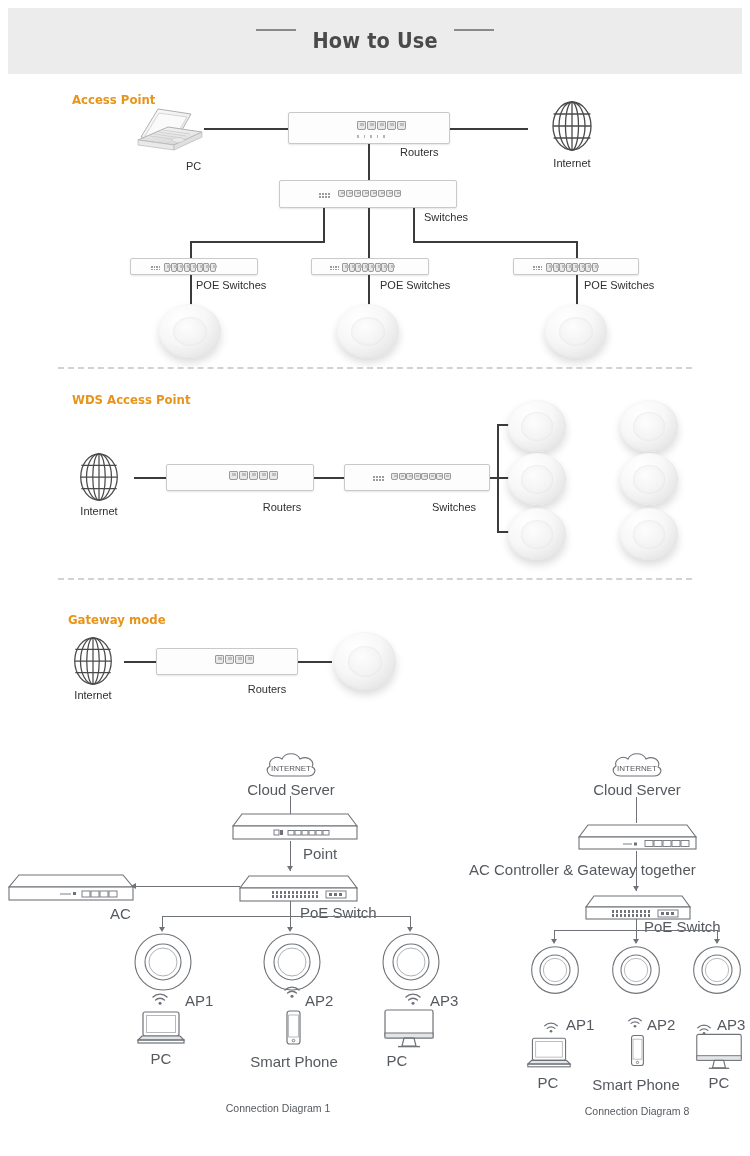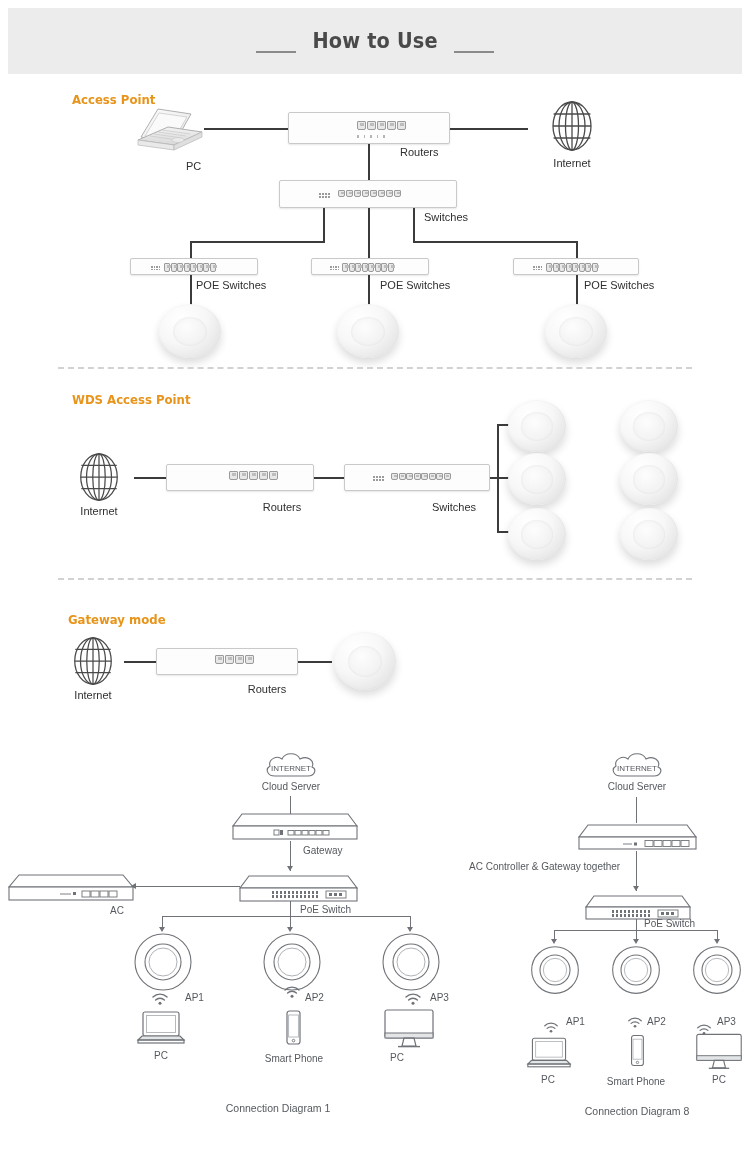--- a/index.html
+++ b/index.html
@@ -10,21 +10,21 @@
     overflow: hidden;
   }
   #page { position: relative; width: 750px; height: 1156px; background: #fff; }
 
   
   .header-band {
     position: absolute; left: 8px; top: 8px; width: 734px; height: 66px;
     background: #ececec;
     display: flex; align-items: center; justify-content: center;
   }
-  .header-inner { display: flex; align-items: flex-end; gap: 11px; }
+  .header-inner { display: flex; align-items: flex-start; gap: 11px; }
   .hdr-rule { width: 40px; height: 2px; background: #8a8a8a; }
   .hdr-title {
     font-family: "DejaVu Sans", sans-serif;
     font-size: 21px; font-weight: bold; color: #4a4a4a;
     letter-spacing: .2px; transform: scaleX(.92); transform-origin: center;
     white-space: nowrap;
   }
 
   
   .sec-label {
@@ -107,21 +107,21 @@
   
   .laptop { position: absolute; }
 
   
   .la { position: absolute; }
   .dgm-title {
     position: absolute; font-size: 10.5px; color: #55595e;
     transform: translateX(-50%); white-space: nowrap;
   }
   .lbl-la {
-    position: absolute; font-size: 10px; color: #55595e; white-space: nowrap;
+    position: absolute; font-size: 15px; color: #55595e; white-space: nowrap;
   }
   .lbl-la.c { transform: translateX(-50%); }
 </style>
 </head>
 <body>
 
 <div id="page">
 
   <div class="header-band">
     <div class="header-inner">
@@ -436,21 +436,21 @@
       <g fill="none" stroke="#6f7378" stroke-width=".9">
         <rect x="60" y="18.5" width="6" height="4.5"></rect>
           <rect x="67" y="18.5" width="6" height="4.5"></rect>
         <rect x="74" y="18.5" width="6" height="4.5"></rect>
           <rect x="81" y="18.5" width="6" height="4.5"></rect>
         <rect x="88" y="18.5" width="6" height="4.5"></rect>
           <rect x="95" y="18.5" width="6" height="4.5"></rect>
       </g>
     </svg>
   </div>
-  <div class="lbl-la" style="left:303px; top:845px;">Gateway</div>
+  <div class="lbl-la" style="left:303px; top:845px;">Point</div>
 
   <div class="tl tlv" style="left:290px; top:841px; height:30px;"></div>
   <div class="arrow-d" style="left:287px; top:866px;"></div>
 
   <div class="la" style="left:5px; top:872px;">
     <svg width="130" height="32" viewBox="0 0 130 32">
       <polygon points="14,3 118,3 128,15 4,15" fill="#fff" stroke="#6f7378" stroke-width="1.1"></polygon>
       <rect x="4" y="15" width="124" height="13" fill="#fff" stroke="#6f7378" stroke-width="1.1"></rect>
       <line x1="55" y1="22" x2="66" y2="22" stroke="#6f7378" stroke-width=".9"></line>
       <rect x="68" y="20" width="3" height="3" fill="#6f7378"></rect>

